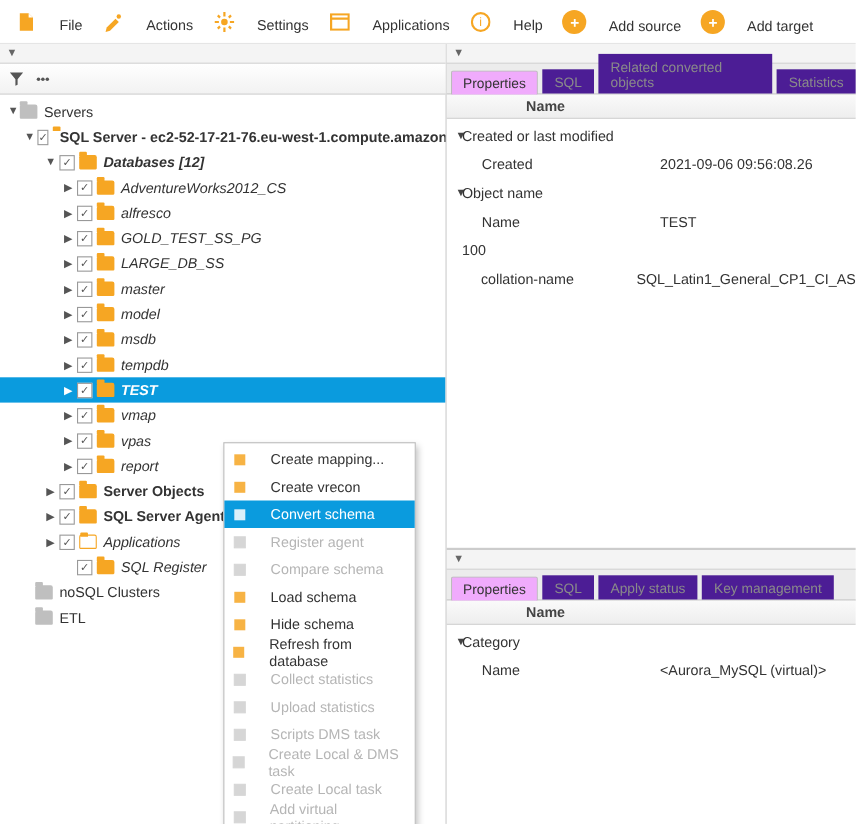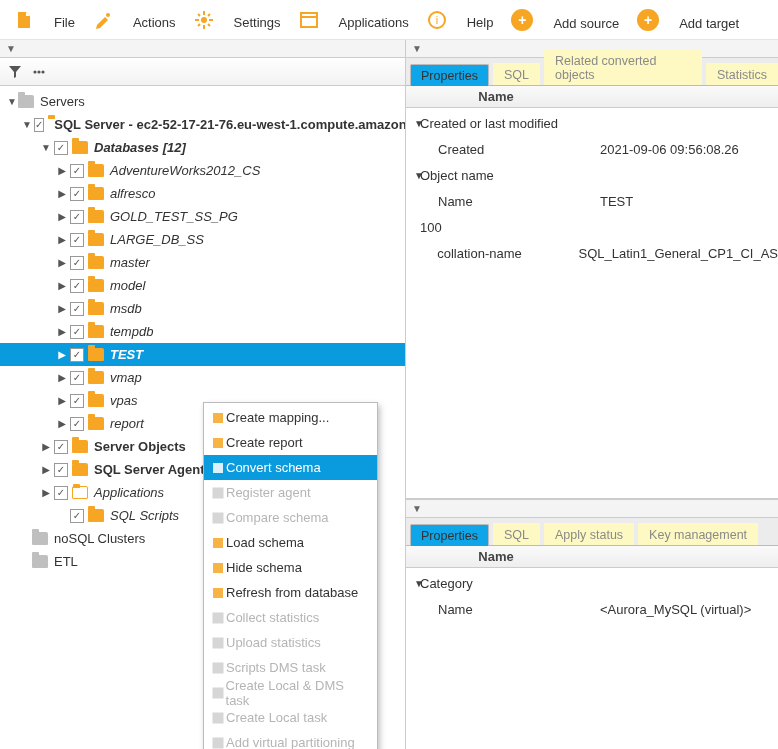--- a/index.html
+++ b/index.html
@@ -146,21 +146,21 @@
     background: #fff;
     border: 1px solid #bbb;
     box-shadow: 2px 3px 6px rgba(0,0,0,.25);
     z-index: 50;
     padding: 2px 0;
   }
   .ctx-item {
     display:flex; align-items:center;
     height: 25px;
     padding: 0 10px 0 6px;
-    gap: 0;
+    gap: 20px;
     color:#333;
     cursor: pointer;
   }
   .ctx-item.disabled { color:#b5b5b5; cursor: default; }
   .ctx-item.hover { background:#0a9bde; color:#fff; }
   .ctx-item .cic {
     width:16px; height:16px; display:flex;align-items:center;justify-content:center;
     font-size:12px;
   }
   .ctx-item.disabled .cic svg * { stroke:#cfcfcf; fill:#cfcfcf; }
@@ -169,29 +169,29 @@
   .tabs-bar {
     display:flex; align-items:flex-end;
     height: 28px;
     background:#ececec;
     border-bottom:1px solid #bbb;
     padding-left:4px;
     gap:4px;
   }
   .tab {
     padding: 4px 10px 3px;
-    background:#fef9c3;
+    background:#4c1d95;
     color:#8a8a8a;
     border:1px solid transparent;
     border-bottom:none;
     font-size:12.5px;
     cursor:pointer;
   }
   .tab.active {
-    background:#0ea5e9;
+    background:#f0abfc;
     color:#333;
     border-color:#bbb;
     border-radius:2px 2px 0 0;
     position:relative; top:1px;
   }
   .col-header {
     height: 22px;
     display:flex; align-items:center;
     background: linear-gradient(#fafafa,#eee);
     border-bottom:1px solid #ccc;
@@ -435,21 +435,21 @@
       <div class="tree-row" style="padding-left:40px">
         <span class="caret">▶</span>
         <span class="chk">✓</span>
         <span class="fold white"></span>
         <span class="italic">Applications</span>
       </div>
       <div class="tree-row" style="padding-left:56px">
         <span class="caret"></span>
         <span class="chk">✓</span>
         <span class="fold"></span>
-        <span class="italic">SQL Scripts</span>
+        <span class="italic">SQL Register</span>
       </div>
 
       <div class="tree-row" style="padding-left:20px">
         <span class="caret"></span>
         <span class="fold gray"></span>
         <span>noSQL Clusters</span>
       </div>
       <div class="tree-row" style="padding-left:20px">
         <span class="caret"></span>
         <span class="fold gray"></span>
@@ -464,21 +464,21 @@
               </svg>
             </span>
             <span>Create mapping...</span>
           </div>
           <div class="ctx-item">
             <span class="cic">
               <svg width="14" height="14">
                 <rect x="2" y="2" width="10" height="10" fill="#f6a623" opacity="0.85"></rect>
               </svg>
             </span>
-            <span>Create report</span>
+            <span>Create vrecon</span>
           </div>
           <div class="ctx-item hover">
             <span class="cic">
               <svg width="14" height="14">
                 <rect x="2" y="2" width="10" height="10" fill="#fff" opacity="0.85"></rect>
               </svg>
             </span>
             <span>Convert schema</span>
           </div>
           <div class="ctx-item disabled">

